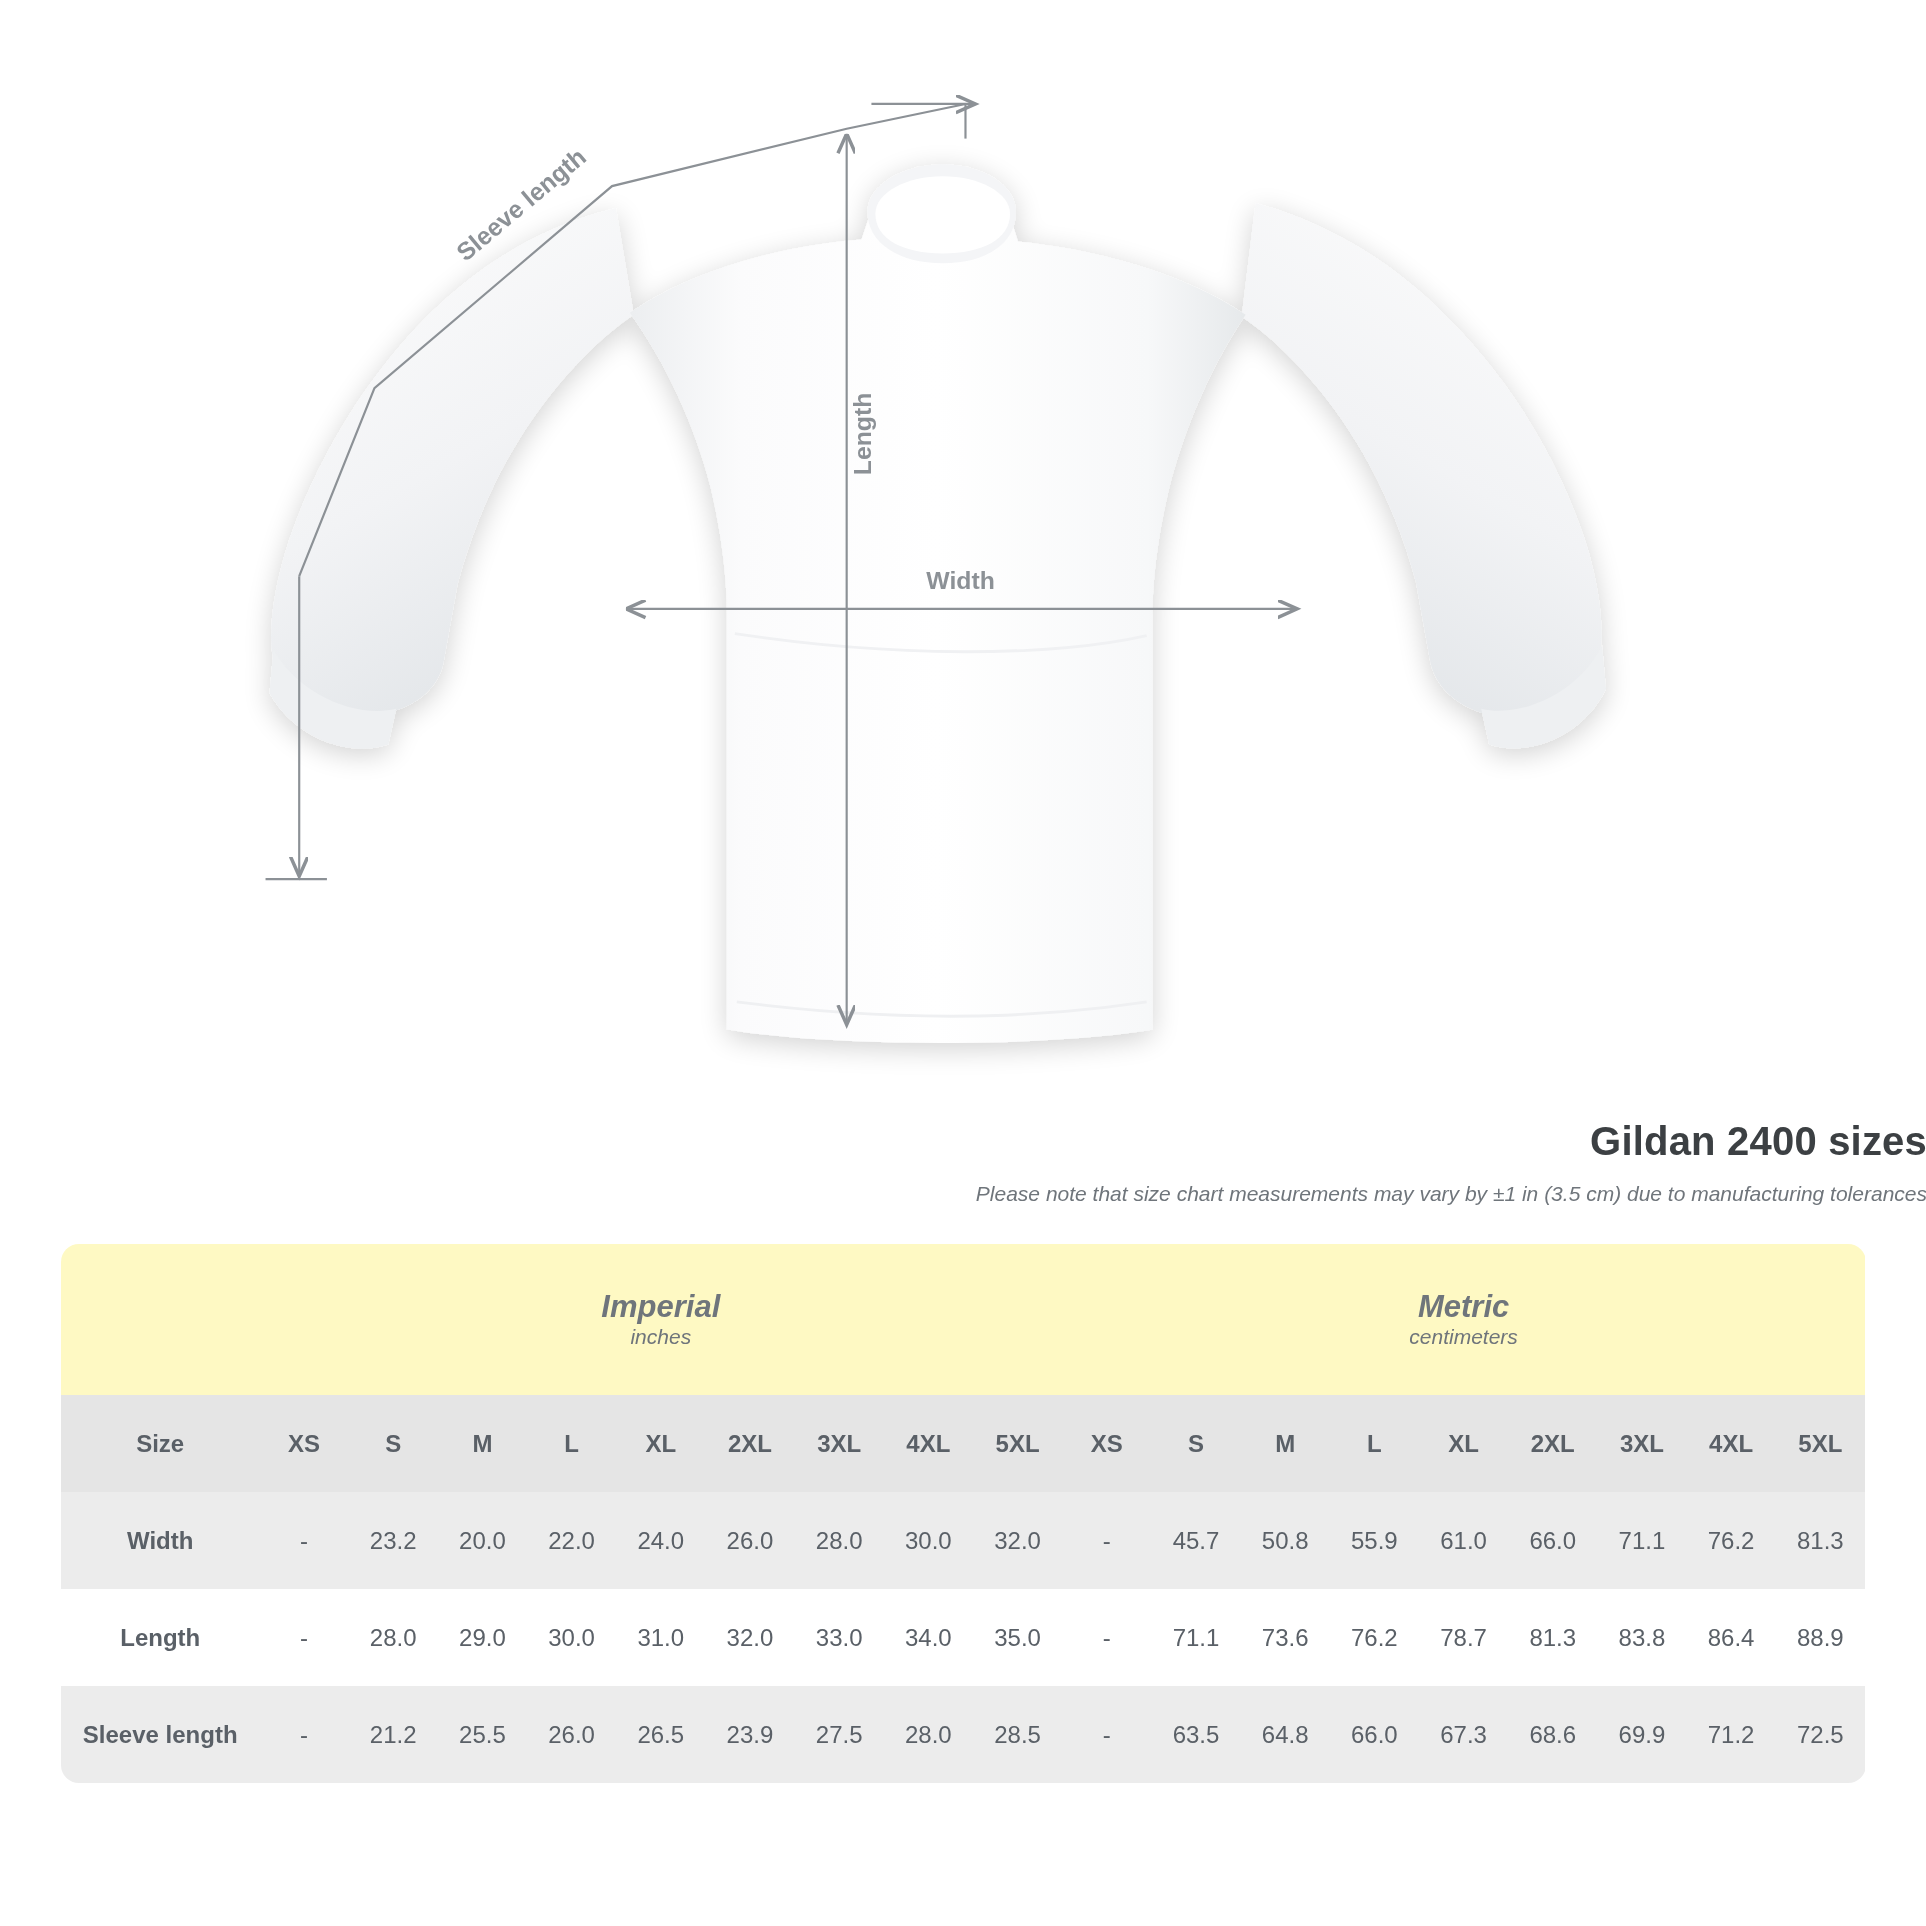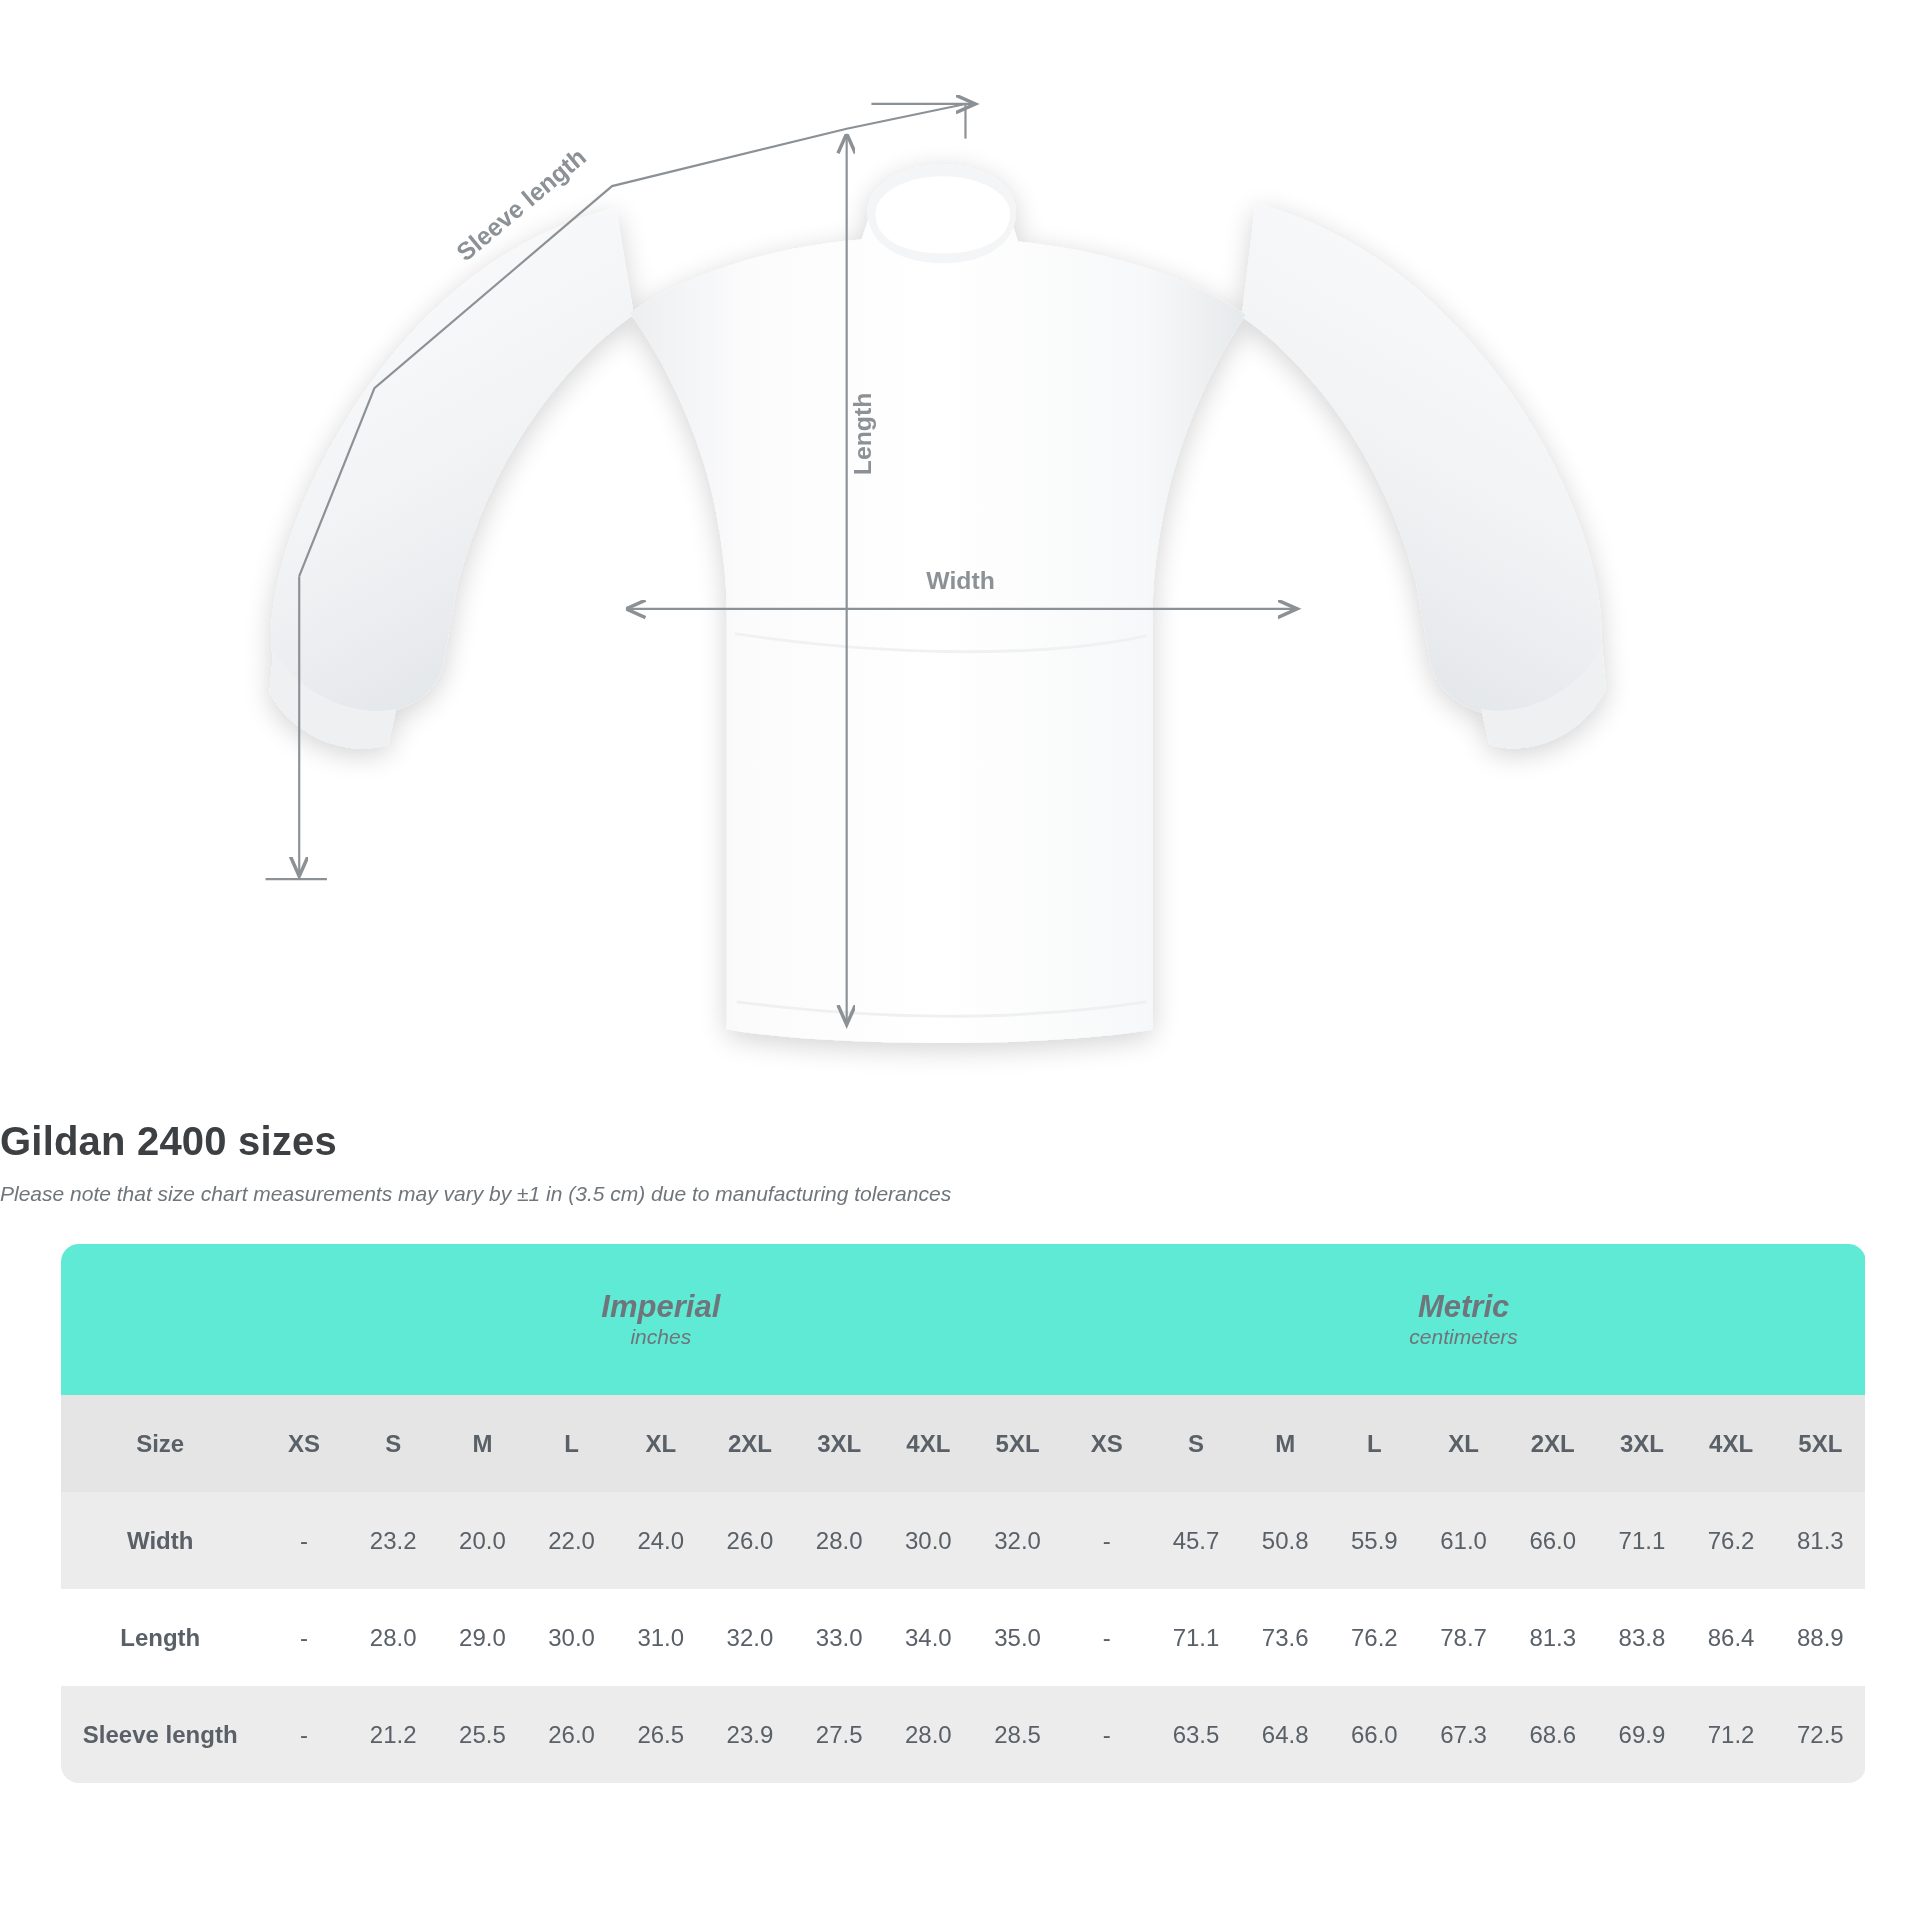--- a/index.html
+++ b/index.html
@@ -22,21 +22,21 @@
     height: 1089px;
   }
   .illustration svg {
     position: absolute;
     top: 0;
     left: 0;
   }
 
   
   .title-block {
-    text-align: left;
+    text-align: right;
     margin-top: 30px;
   }
   .chart-title {
     font-size: 40px;
     font-weight: bold;
     color: #3c4043;
     letter-spacing: 0.2px;
   }
   .chart-note {
     font-size: 21px;
@@ -58,21 +58,21 @@
   }
   table.size-table td, table.size-table th {
     text-align: center;
     vertical-align: middle;
     font-size: 24px;
     color: #5a6067;
     border: none;
   }
   
   .unit-band td {
-    background: #5eead4;
+    background: #fef9c3;
     height: 149px;
   }
   .unit-name {
     font-size: 31px;
     font-style: italic;
     font-weight: bold;
     color: #6f757b;
     line-height: 1.1;
   }
   .unit-sub {

